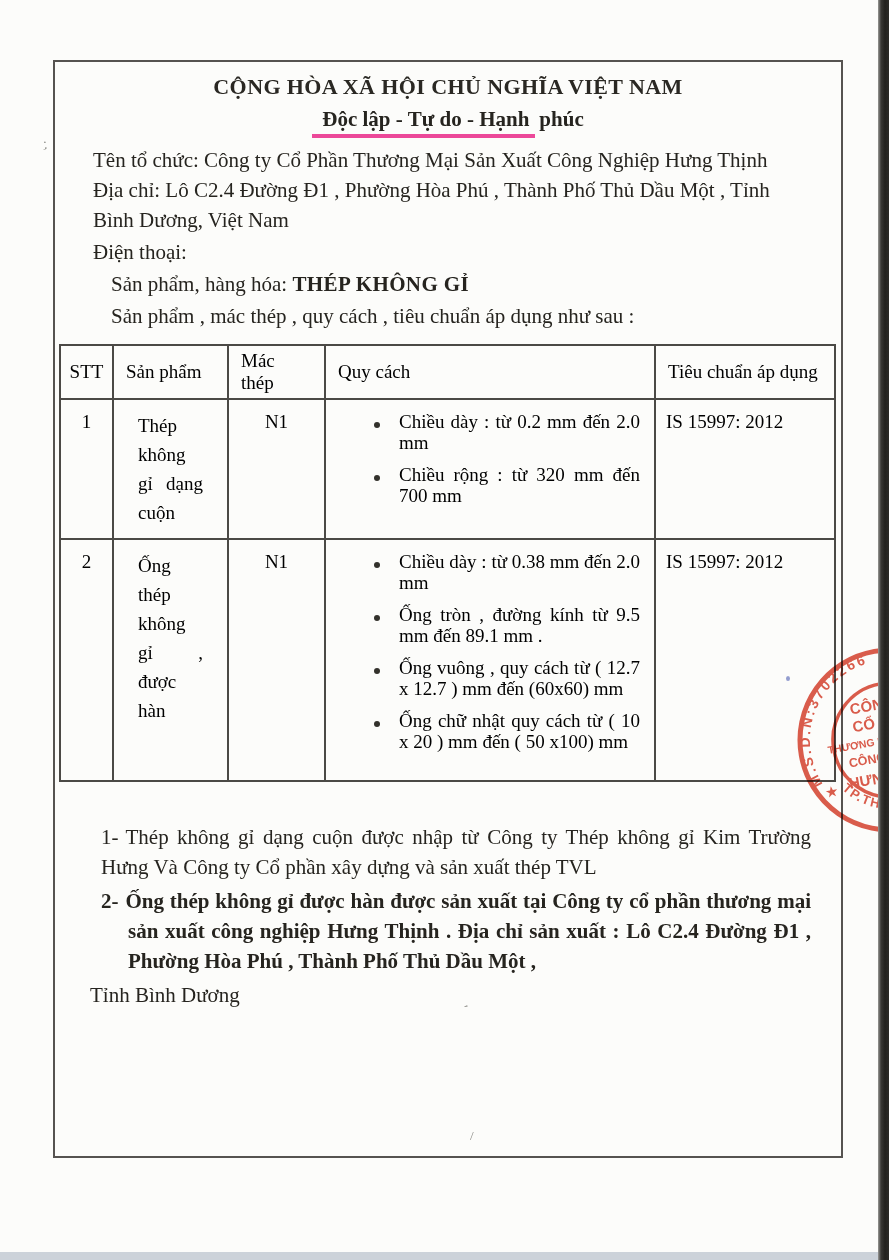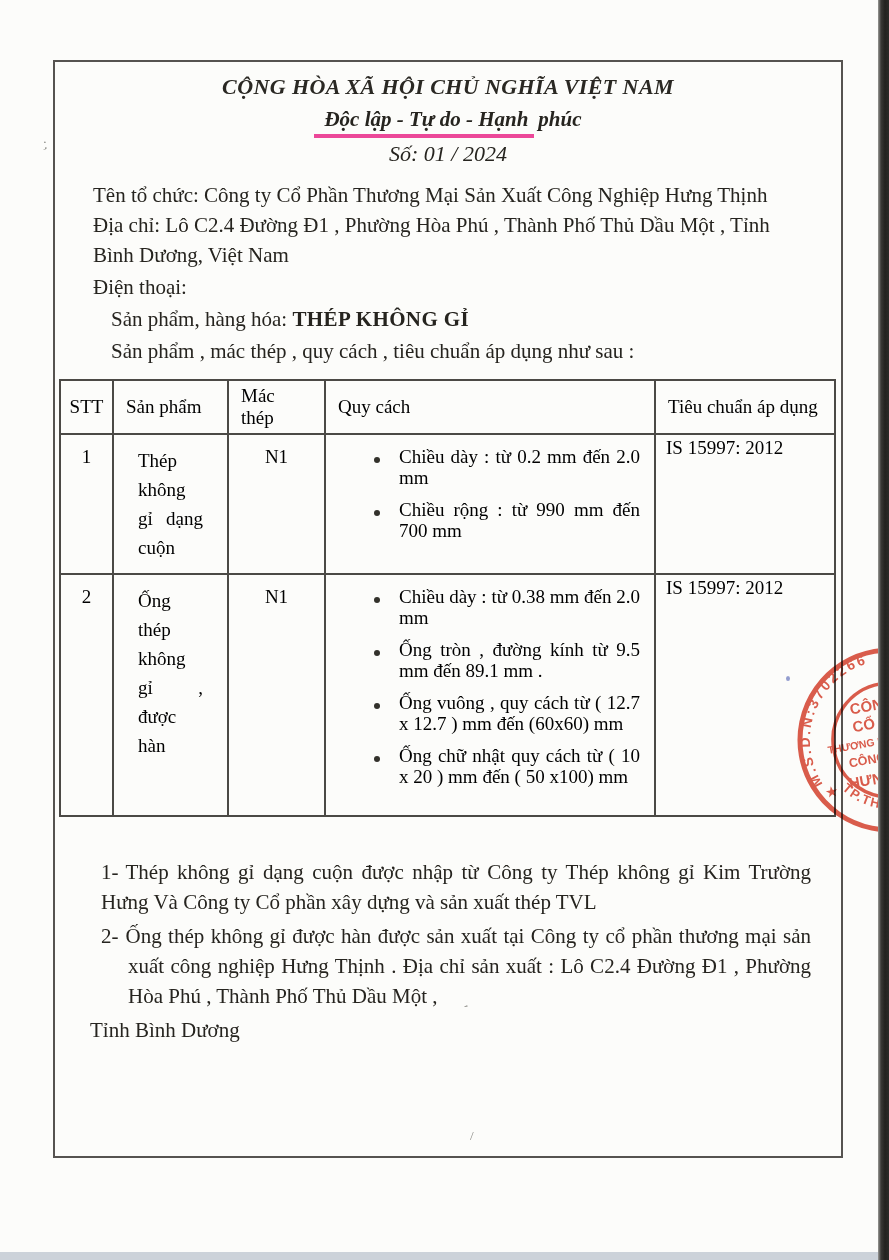--- a/index.html
+++ b/index.html
@@ -18,21 +18,21 @@
     position:absolute;left:0;bottom:0;width:889px;height:8px;z-index:25;
     background:#ccd2d9;
   }
   
   .doc-frame{
     position:absolute;left:53px;top:60px;width:790px;height:1098px;
     border:2px solid #565350;box-sizing:border-box;
     background:transparent;
   }
   
-  .header{text-align:center;margin-top:12px;font-style:italic;}
+  .header{text-align:center;margin-top:12px;}
   .national{font-size:22px;font-weight:bold;letter-spacing:.4px;color:#2a2823;}
   .motto{font-size:21px;font-weight:bold;margin-top:7px;}
   .motto-main{border-bottom:4px solid #ec4899;padding:0 6px 3px 10px;}
   .motto-tail{padding-left:4px;}
   .doc-title{font-size:27px;font-weight:bold;letter-spacing:.8px;margin-top:27px;}
   .doc-number{font-size:22px;margin-top:9px;}
   
   .info{margin:13px 28px 0 38px;font-size:21px;line-height:30px;}
   .info p{margin:0;}
   .info .gap{margin-top:2px;}
@@ -43,31 +43,31 @@
     margin:13px 0 0 4px;width:775px;border-collapse:collapse;table-layout:fixed;
     font-size:19px;color:#000000;
   }
   .spec-table th,.spec-table td{border:2px solid #4b4945;box-sizing:border-box;}
   .spec-table th{font-weight:normal;text-align:left;padding:4px 12px;height:42px;vertical-align:middle;}
   .spec-table th.c-stt{text-align:center;padding:4px 2px;}
   .spec-table td{vertical-align:top;padding:11px 8px;}
   .spec-table td.c-stt{text-align:center;}
   .spec-table td.c-sp{text-align:justify;padding:11px 24px;line-height:29px;}
   .spec-table td.c-mac{text-align:center;}
-  .spec-table td.c-tc{padding:2px 10px;}
+  .spec-table td.c-tc{padding:11px 10px;}
   tr.row1{height:94px;}
   tr.row2{height:242px;}
   ul.specs{margin:0;padding:0 6px 0 38px;list-style:none;}
   li.spec{position:relative;padding-left:27px;text-align:justify;line-height:21px;margin-bottom:11px;}
   li.spec::before{content:"";position:absolute;left:2px;top:11px;width:6px;height:6px;border-radius:50%;background:#33312b;}
   
   .notes{margin:40px 26px 0 42px;font-size:21px;line-height:30px;}
   .notes p{margin:4px;}
   .note{text-align:justify;}
-  .note2{padding-left:27px;text-indent:-27px;margin-top:2px !important;}
+  .note2{padding-left:27px;text-indent:-27px;margin-top:2px !important;font-weight:bold;}
   .note-num{padding-right:7px;}
   .plain{margin-left:-7px !important;}
   
   .stamp{position:absolute;left:795px;top:645px;width:190px;height:190px;z-index:20;
     opacity:.92;mix-blend-mode:multiply;}
   .stamp svg{display:block;}
   .st-arc{font-family:"Liberation Sans","DejaVu Sans",sans-serif;font-size:14px;font-weight:bold;letter-spacing:2.5px;}
   .st-arc-b{font-family:"Liberation Sans","DejaVu Sans",sans-serif;font-size:13px;font-weight:bold;letter-spacing:1.5px;}
   .st-c1{font-family:"Liberation Sans","DejaVu Sans",sans-serif;font-size:15px;font-weight:bold;}
   .st-c2{font-family:"Liberation Sans","DejaVu Sans",sans-serif;font-size:10.5px;font-weight:bold;}
@@ -83,21 +83,20 @@
 <span class="speck" style="left:42px;top:136px;transform:rotate(40deg);">·‚</span>
 <span class="speck" style="left:462px;top:1000px;transform:rotate(60deg);">′</span>
 <span class="speck" style="left:470px;top:1128px;">/</span>
 <span class="speck-blue" style="left:786px;top:676px;"></span>
 
 <div class="doc-frame">
 
   <div class="header">
     <div class="national">CỘNG HÒA XÃ HỘI CHỦ NGHĨA VIỆT NAM</div>
     <div class="motto"><span class="motto-main">Độc lập - Tự do - Hạnh</span><span class="motto-tail">phúc</span></div>
-    <div class="doc-number">Số: 01 / 2024</div>
   </div>
 
   <div class="info">
     <p>Tên tổ chức: Công ty Cổ Phần Thương Mại Sản Xuất Công Nghiệp Hưng Thịnh</p>
     <p>Địa chỉ: Lô C2.4 Đường Đ1 , Phường Hòa Phú , Thành Phố Thủ Dầu Một , Tỉnh Bình Dương, Việt Nam</p>
     <p class="gap">Điện thoại:</p>
     <p class="gap indent"><span>Sản phẩm, hàng hóa: </span><span class="product-value">THÉP KHÔNG GỈ</span></p>
     <p class="gap indent">Sản phẩm , mác thép , quy cách , tiêu chuẩn áp dụng như sau :</p>
   </div>
 
@@ -119,21 +118,21 @@
       </tr>
     </thead>
     <tbody>
       <tr class="row1">
         <td class="c-stt">1</td>
         <td class="c-sp">Thép không gỉ dạng cuộn</td>
         <td class="c-mac">N1</td>
         <td class="c-qc">
           <ul class="specs">
             <li class="spec">Chiều dày : từ 0.2 mm đến 2.0 mm</li>
-            <li class="spec">Chiều rộng : từ 990 mm đến 700 mm</li>
+            <li class="spec">Chiều rộng : từ 320 mm đến 700 mm</li>
           </ul>
         </td>
         <td class="c-tc">IS 15997: 2012</td>
       </tr>
       <tr class="row2">
         <td class="c-stt">2</td>
         <td class="c-sp">Ống thép không gỉ , được hàn</td>
         <td class="c-mac">N1</td>
         <td class="c-qc">
           <ul class="specs">

